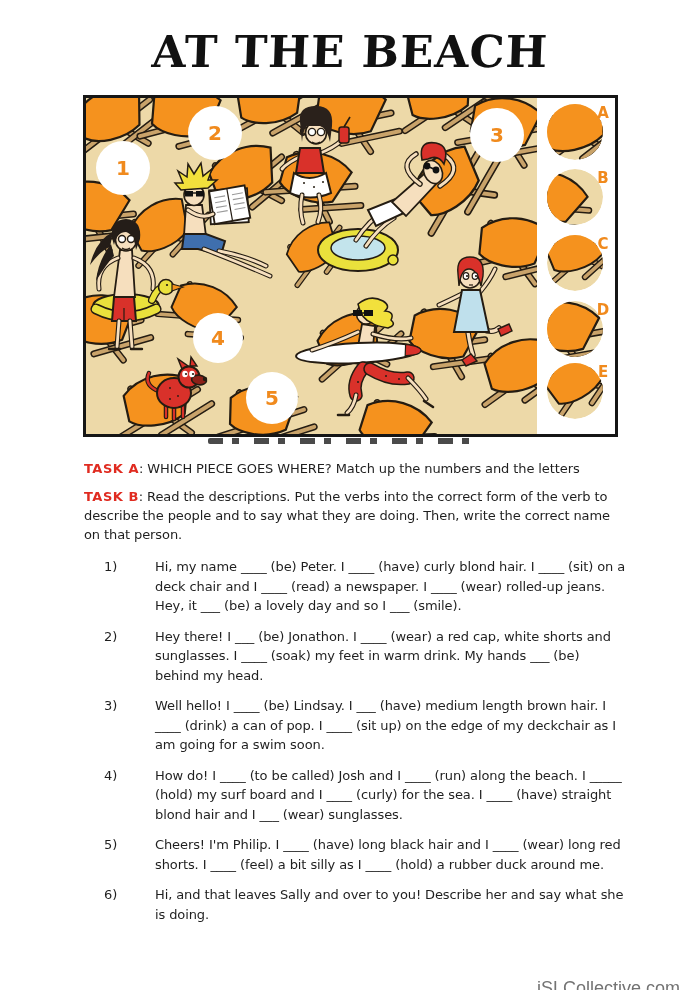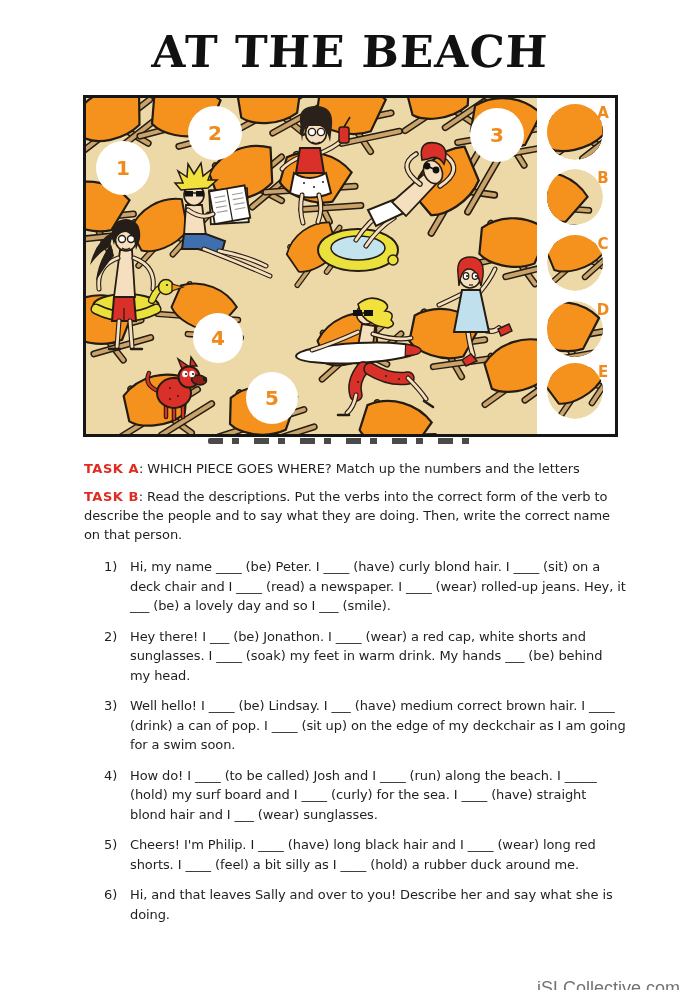--- a/index.html
+++ b/index.html
@@ -33,21 +33,21 @@
     position:absolute;left:208px;top:438px;width:266px;height:6px;opacity:.8;border-radius:2px;
     background:repeating-linear-gradient(90deg,#1d1d1d 0 15px,transparent 15px 24px,#1d1d1d 24px 31px,transparent 31px 46px);
   }
   .task{position:absolute;left:84px;width:542px;margin:0;font-size:13px;line-height:19px;letter-spacing:-0.1px;}
   .task-a{top:459px;}
   .task-b{top:487px;}
   .tasklabel{color:var(--taskred);font-weight:bold;letter-spacing:0.5px;}
   .exercises{position:absolute;left:104px;top:557px;width:522px;}
   .exitem{display:flex;margin-bottom:11px;font-size:13px;line-height:19.5px;letter-spacing:-0.1px;}
   .exnum{flex:0 0 26px;}
-  .extext{flex:1;}
+  .extext{flex:1;margin-left:25px;}
   .watermark{
     position:absolute;right:20px;top:978px;font-size:18px;color:#737373;
     font-family:"Liberation Sans","DejaVu Sans",sans-serif;
   }
 </style>
 </head>
 <body>
 
 <div class="page">
 
@@ -339,21 +339,21 @@
       <div class="exitem">
         <span class="exnum">1)</span>
         <span class="extext">Hi, my name ____ (be) Peter. I ____ (have) curly blond hair. I ____ (sit) on a deck chair and I ____ (read) a newspaper. I ____ (wear) rolled-up jeans. Hey, it ___ (be) a lovely day and so I ___ (smile).</span>
       </div>
       <div class="exitem">
         <span class="exnum">2)</span>
         <span class="extext">Hey there! I ___ (be) Jonathon. I ____ (wear) a red cap, white shorts and sunglasses. I ____ (soak) my feet in warm drink. My hands ___ (be) behind my head.</span>
       </div>
       <div class="exitem">
         <span class="exnum">3)</span>
-        <span class="extext">Well hello! I ____ (be) Lindsay. I ___ (have) medium correct brown hair. I ____ (drink) a can of pop. I ____ (sit up) on the edge of my deckchair as I am going for a swim soon.</span>
+        <span class="extext">Well hello! I ____ (be) Lindsay. I ___ (have) medium length brown hair. I ____ (drink) a can of pop. I ____ (sit up) on the edge of my deckchair as I am going for a swim soon.</span>
       </div>
       <div class="exitem">
         <span class="exnum">4)</span>
         <span class="extext">How do! I ____ (to be called) Josh and I ____ (run) along the beach. I _____ (hold) my surf board and I ____ (curly) for the sea. I ____ (have) straight blond hair and I ___ (wear) sunglasses.</span>
       </div>
       <div class="exitem">
         <span class="exnum">5)</span>
         <span class="extext">Cheers! I'm Philip. I ____ (have) long black hair and I ____ (wear) long red shorts. I ____ (feel) a bit silly as I ____ (hold) a rubber duck around me.</span>
       </div>
       <div class="exitem">

